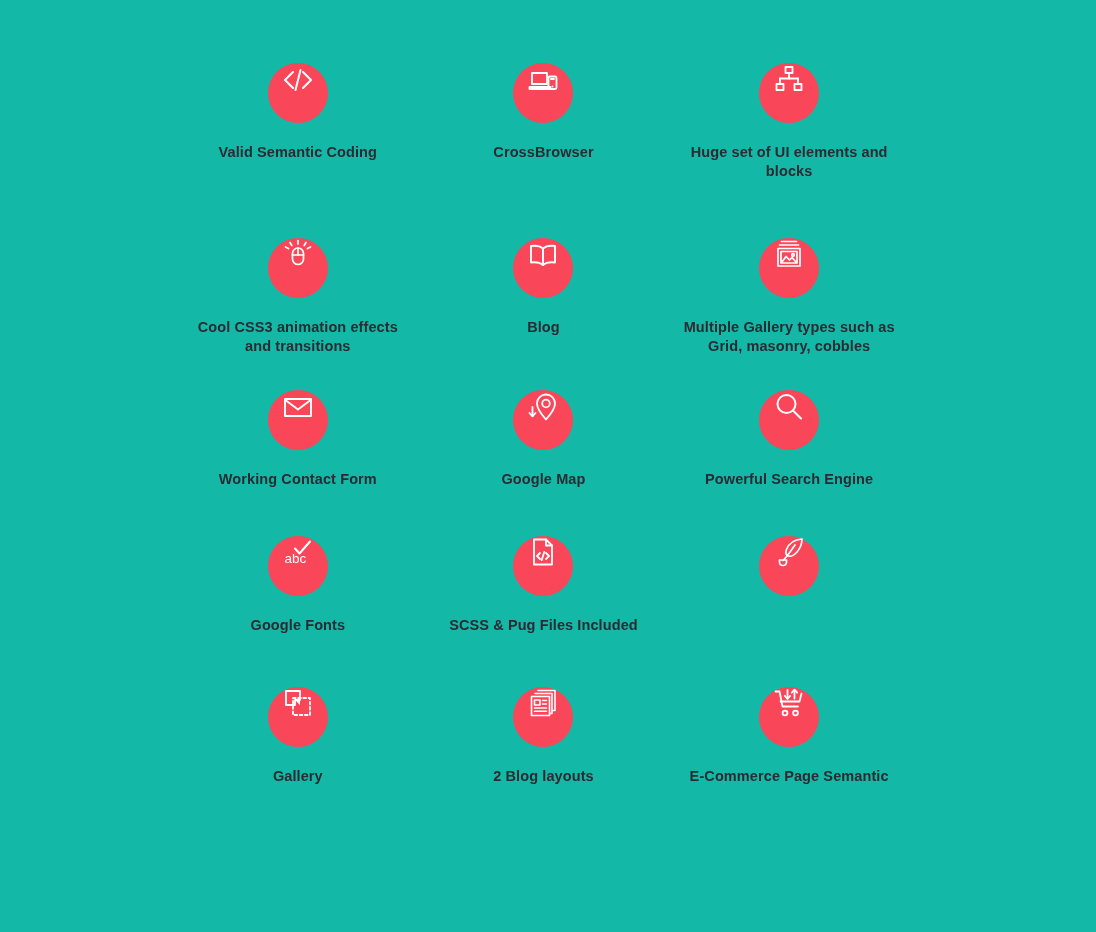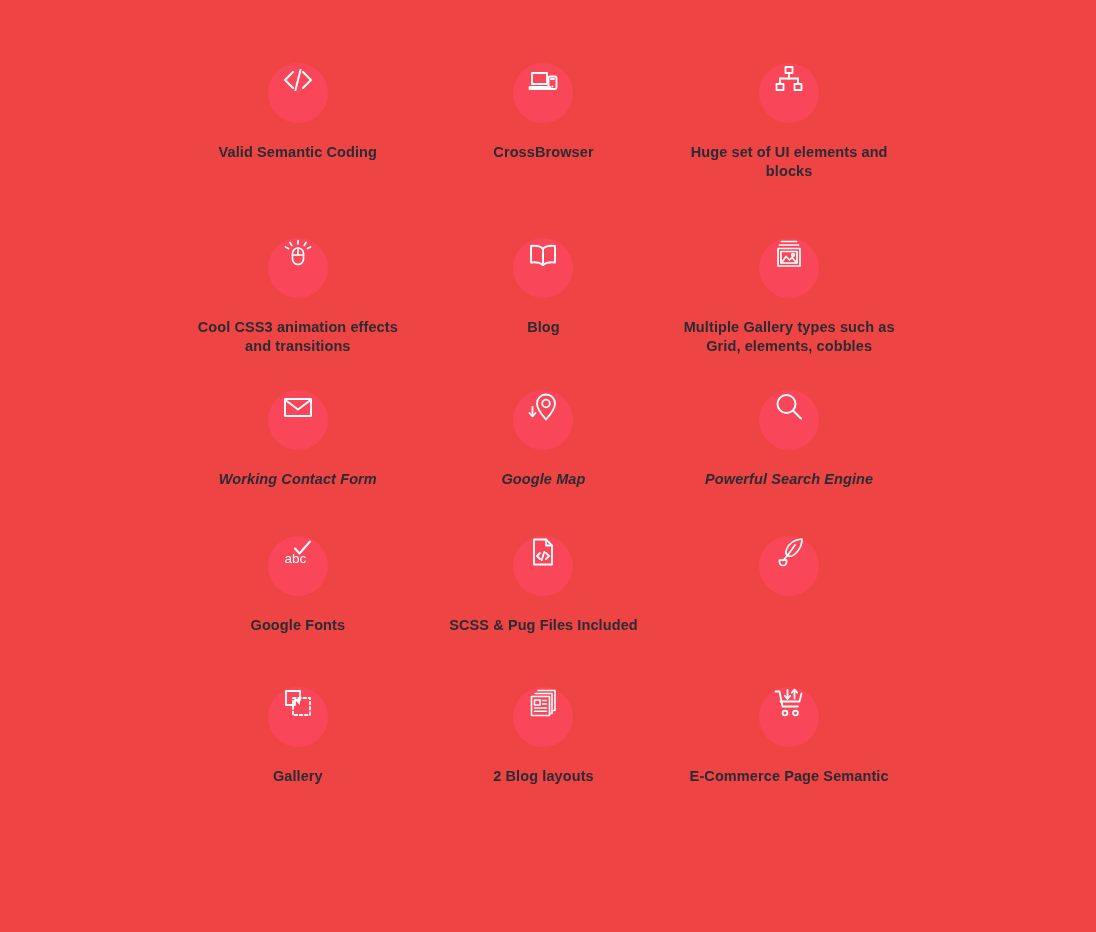--- a/index.html
+++ b/index.html
@@ -8,21 +8,21 @@
     width: 1096px;
     height: 932px;
     background: #ffffff;
     font-family: "Liberation Sans", sans-serif;
   }
 
   #features-section {
     width: 1096px;
     height: 932px;
     padding: 40px 0 0 0;
-    background: #ef4444;
+    background: #14b8a6;
   }
 
   .feature-item {
     width: 245.66px;
     display: flex;
     flex-direction: column;
     align-items: center;
     text-align: center;
   }
 
@@ -52,21 +52,21 @@
   }
 
   .grid-row {
     width: 1096px;
     display: flex;
     align-items: flex-start;
   }
 
   .r1 { margin-top: 23px; }
   .r2 { margin-top: 57px; }
-  .r3 { margin-top: 34px; font-style: italic; }
+  .r3 { margin-top: 34px; }
   .r4 { margin-top: 47px; }
   .r5 { margin-top: 52px; }
 
   .slot { width: 245.66px; display: flex; flex-direction: column; align-items: center; }
   .pad-left { width: 175px; flex: 0 0 175px; }
 </style>
 </head>
 <body>
 
 <div id="features-section">
@@ -147,21 +147,21 @@
       <div class="icon-circle">
         <svg width="32" height="32" viewBox="0 0 32 32" fill="none" stroke="#ffffff" stroke-width="1.7" stroke-linecap="round" stroke-linejoin="round">
           <line x1="8.5" y1="3.5" x2="23.5" y2="3.5"></line>
           <line x1="6.5" y1="7" x2="25.5" y2="7"></line>
           <rect x="5" y="10.5" width="22" height="17.5"></rect>
           <rect x="8" y="13.5" width="16" height="11.5"></rect>
           <circle cx="20" cy="17" r="1.3"></circle>
           <polyline points="9,24 13,18.5 16.5,22 19,19.5 23,24"></polyline>
         </svg>
       </div>
-      <div class="feature-label">Multiple Gallery types such as Grid, elements, cobbles</div>
+      <div class="feature-label">Multiple Gallery types such as Grid, masonry, cobbles</div>
     </div>
   </div>
 
   <div class="grid-row r3">
     <div class="pad-left"></div>
 
     <div class="slot feature-item">
       <div class="icon-circle">
         <svg width="34" height="34" viewBox="0 0 34 34" fill="none" stroke="#ffffff" stroke-width="1.9" stroke-linecap="round" stroke-linejoin="round">
           <rect x="4" y="9" width="26" height="17"></rect>

